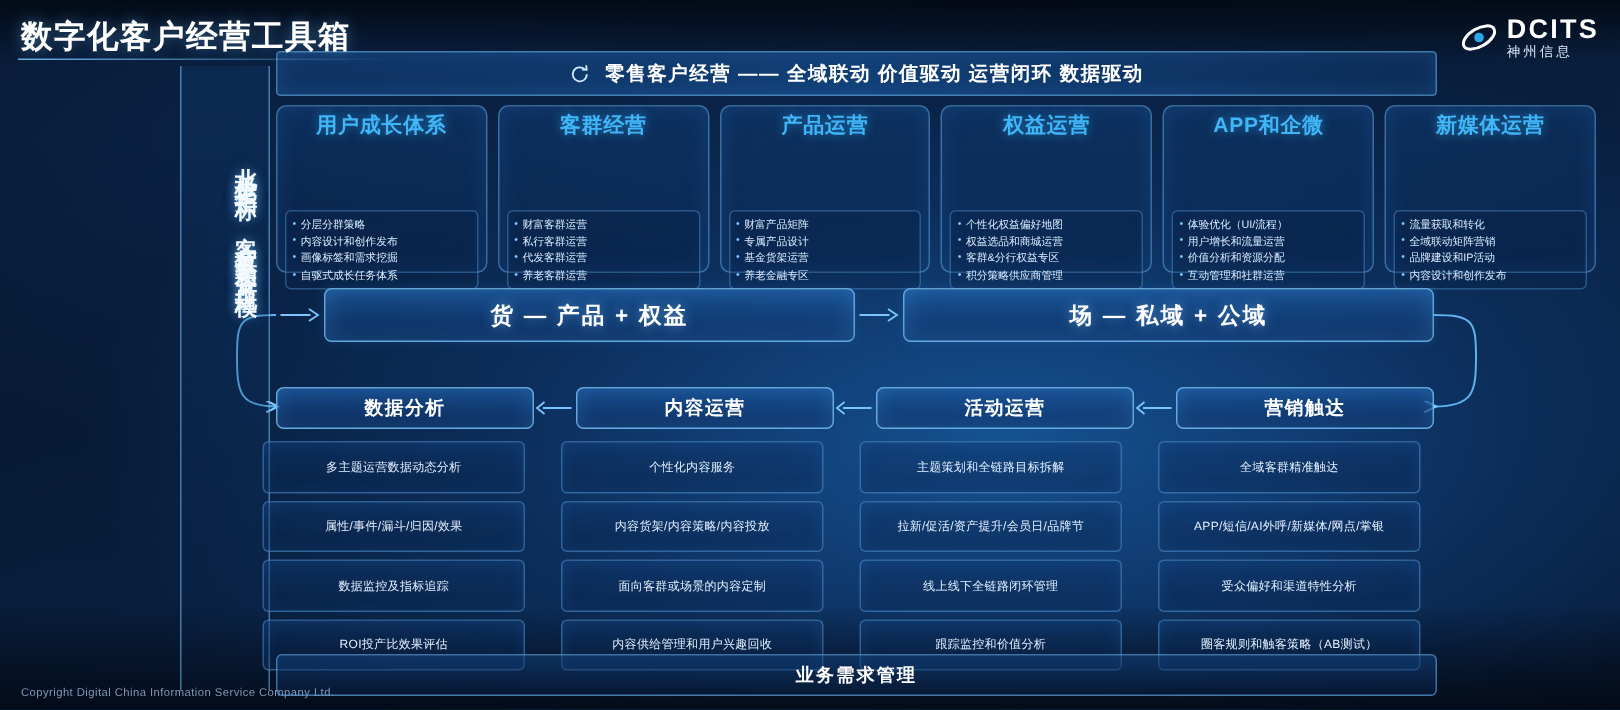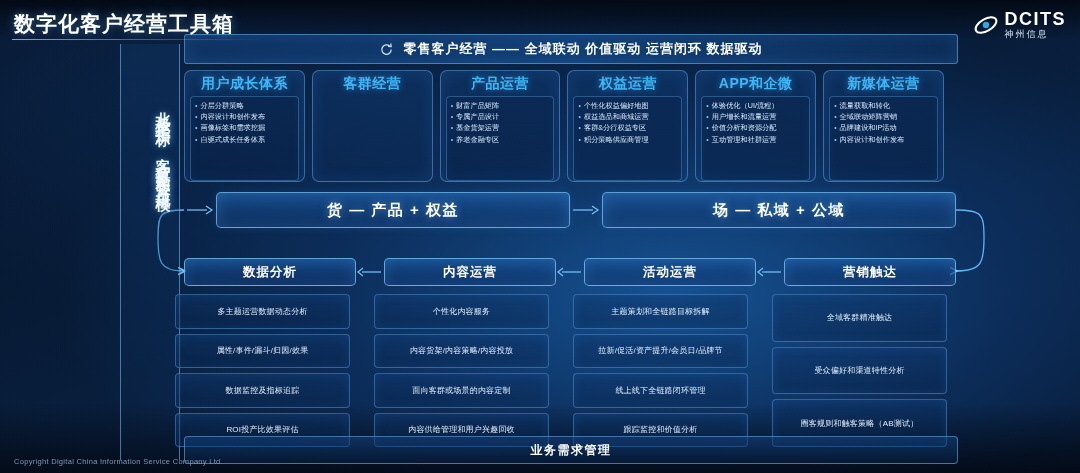--- a/index.html
+++ b/index.html
@@ -74,21 +74,21 @@
     background:linear-gradient(90deg,rgba(18,64,122,0.55),rgba(24,86,156,0.55),rgba(18,64,122,0.4));
     display:flex;align-items:center;justify-content:center;gap:9px;
     z-index:7;
     box-shadow:inset 0 0 18px rgba(70,160,255,0.18);
   }
   .banner-icon{width:15px;height:15px;flex:0 0 auto;}
   .banner-text{font-size:13px;font-weight:bold;color:#ffffff;letter-spacing:1px;white-space:nowrap;}
 
   
   .cards{
-    position:absolute;left:184px;top:70px;width:760px;height:112px;
+    position:absolute;left:184px;top:70px;width:880px;height:112px;
     display:flex;gap:7px;z-index:7;
   }
   .card{
     flex:1 1 0;
     border:1px solid rgba(110,190,255,0.45);
     border-radius:7px;
     background:linear-gradient(180deg,rgba(16,58,112,0.55),rgba(10,36,76,0.35));
     box-shadow:inset 0 0 16px rgba(60,150,255,0.15);
     display:flex;flex-direction:column;align-items:center;
     padding-top:4px;
@@ -97,22 +97,23 @@
   .card-title{
     font-size:14px;font-weight:bold;color:#3fb6f7;letter-spacing:0.5px;
     margin-bottom:3px;text-shadow:0 0 7px rgba(63,182,247,0.55);
     white-space:nowrap;
   }
   .card-body{
     width:calc(100% - 10px);flex:1;
     border:1px solid rgba(110,190,255,0.32);
     border-radius:4px;
     background:rgba(8,32,70,0.35);
-    padding:3px 2px 14px 4px;
+    padding:3px 2px 2px 4px;
     box-sizing:border-box;
+    margin-top:44px;
   }
   .card-li{
     display:flex;align-items:flex-start;gap:3px;
     font-size:7.2px;line-height:1.45;color:#d9ecff;
     white-space:nowrap;
     padding:0.5px 0;
   }
   .card-li .dot{color:#7fc8ff;font-size:7px;line-height:1.45;}
 
   
@@ -246,20 +247,38 @@
           </div>
         <div class="card-li">
             <span class="dot">•</span>
             <span>自驱式成长任务体系</span>
           </div>
       </div>
     </div>
 
     <div class="card">
       <div class="card-title">客群经营</div>
+      <div class="card-body">
+        <div class="card-li">
+            <span class="dot">•</span>
+            <span>财富客群运营</span>
+          </div>
+        <div class="card-li">
+            <span class="dot">•</span>
+            <span>私行客群运营</span>
+          </div>
+        <div class="card-li">
+            <span class="dot">•</span>
+            <span>代发客群运营</span>
+          </div>
+        <div class="card-li">
+            <span class="dot">•</span>
+            <span>养老客群运营</span>
+          </div>
+      </div>
     </div>
 
     <div class="card">
       <div class="card-title">产品运营</div>
       <div class="card-body">
         <div class="card-li">
             <span class="dot">•</span>
             <span>财富产品矩阵</span>
           </div>
         <div class="card-li">
@@ -405,20 +424,21 @@
 
     <div class="gcol">
       <div class="gcell">主题策划和全链路目标拆解</div>
       <div class="gcell">拉新/促活/资产提升/会员日/品牌节</div>
       <div class="gcell">线上线下全链路闭环管理</div>
       <div class="gcell">跟踪监控和价值分析</div>
     </div>
 
     <div class="gcol">
       <div class="gcell">全域客群精准触达</div>
+      <div class="gcell">APP/短信/AI外呼/新媒体/网点/掌银</div>
       <div class="gcell">受众偏好和渠道特性分析</div>
       <div class="gcell">圈客规则和触客策略（AB测试）</div>
     </div>
 
   </div>
 
   <div class="footbar">业务需求管理</div>
   <div class="copyright">Copyright  Digital China Information Service Company Ltd.</div>
 
 </div>

